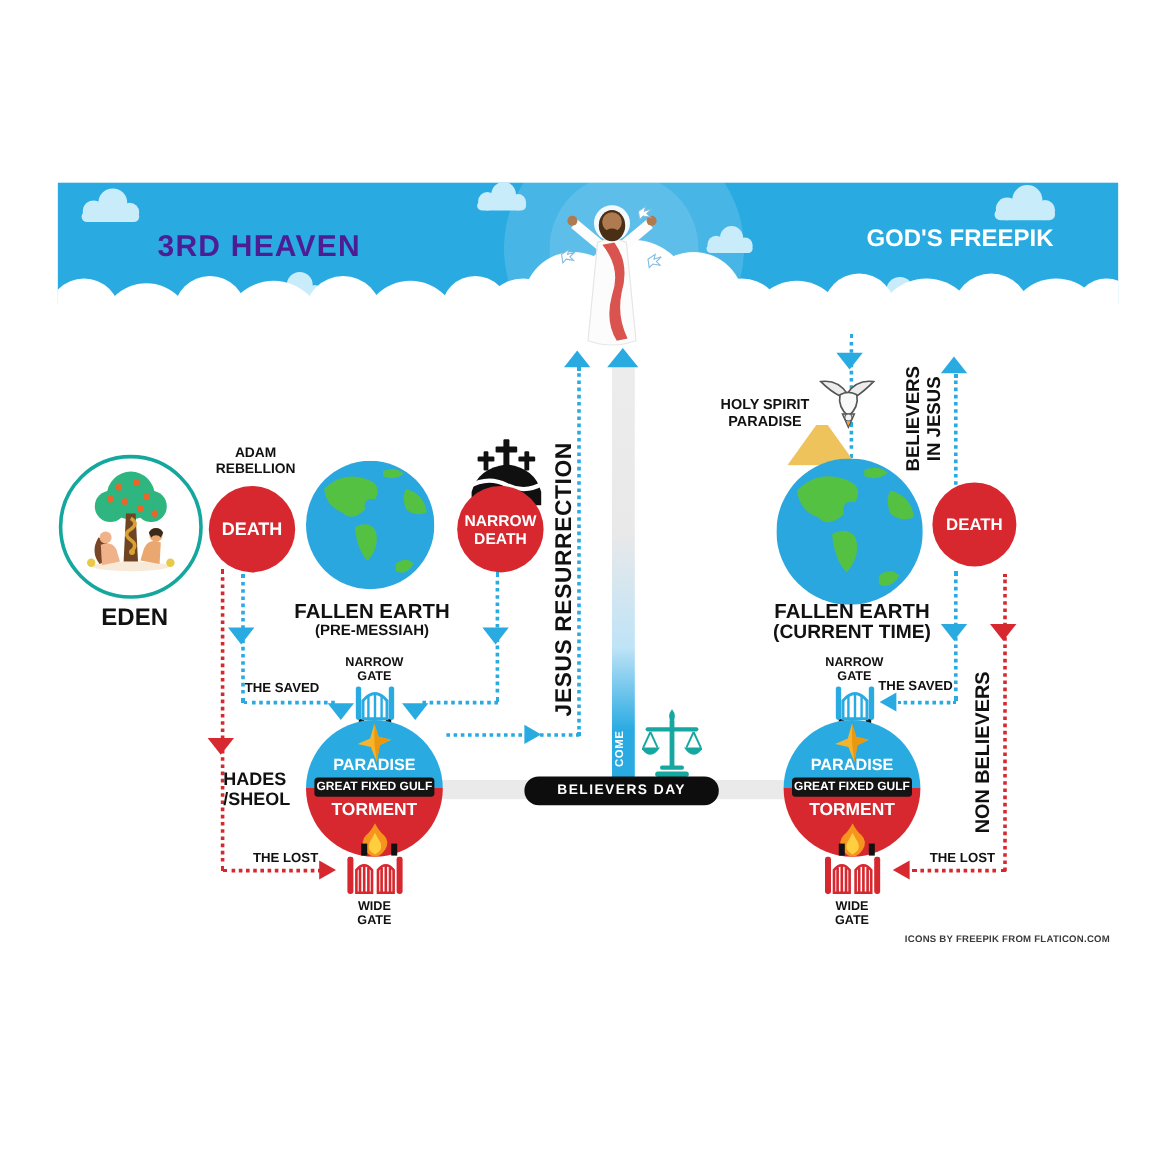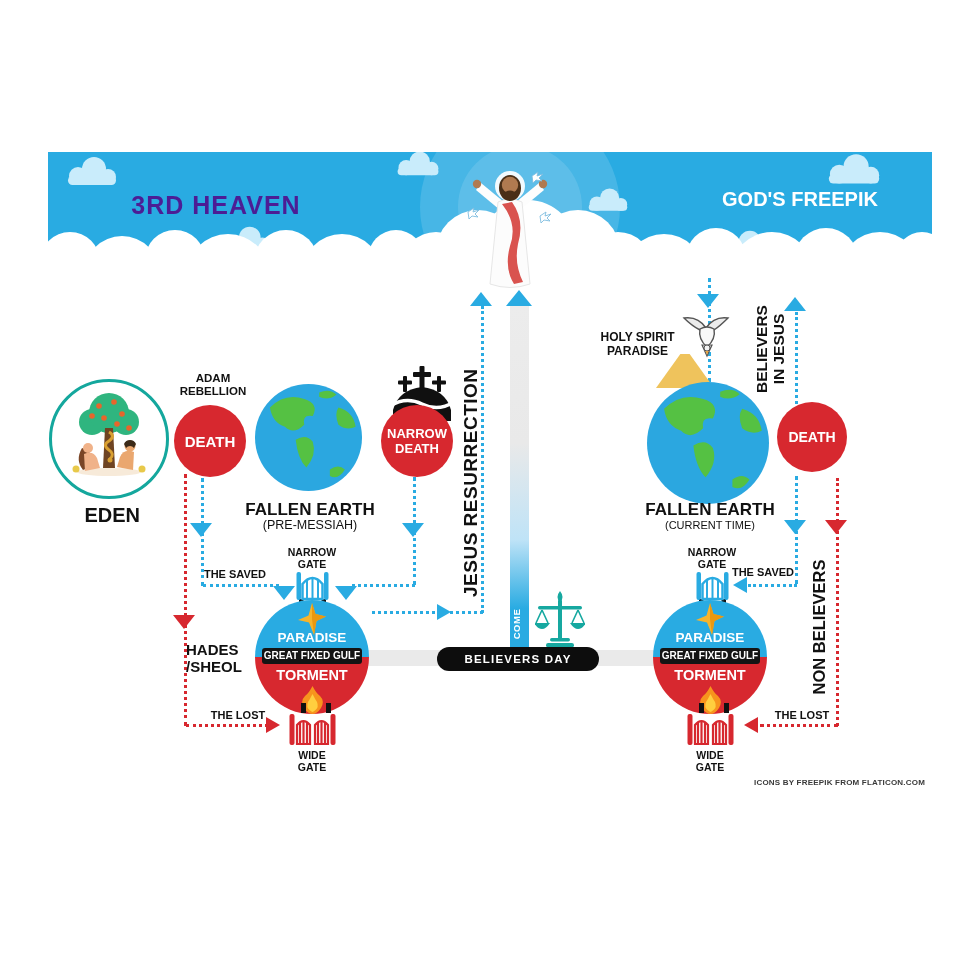--- a/index.html
+++ b/index.html
@@ -201,21 +201,21 @@
     <circle cx="50" cy="50" r="50" fill="#2ba7e0"></circle>
     <g fill="#55c143">
       <path d="M14,22 Q28,8 46,14 Q60,18 54,30 Q44,28 46,38 Q36,48 28,40 Q16,36 14,22 Z"></path>
       <path d="M38,52 Q48,46 54,54 Q58,66 48,78 Q40,70 38,52 Z"></path>
       <path d="M78,22 Q92,26 94,40 Q86,44 78,38 Q74,28 78,22 Z"></path>
       <path d="M70,80 Q78,74 84,80 Q78,90 70,86 Z"></path>
       <path d="M60,8 Q70,4 76,10 Q68,16 60,12 Z"></path>
     </g>
   </svg>
   <div class="lbl" style="left:225px;top:501px;width:170px;font-size:17px;">FALLEN EARTH</div>
-  <div class="lbl" style="left:225px;top:519px;width:170px;font-size:12.5px;font-weight:400;">(PRE-MESSIAH)</div>
+  <div class="lbl" style="left:225px;top:519px;width:170px;font-size:12.5px;font-weight:700;">(PRE-MESSIAH)</div>
 
   <svg class="abs" style="left:390px;top:364px;" width="64" height="58" viewBox="0 0 64 58">
     <g fill="#101010">
       <path d="M3,46 Q8,26 32,23 Q56,26 61,46 L61,57 L3,57 Z"></path>
       <rect x="29.5" y="2" width="5" height="23" rx="1"></rect>
         <rect x="23" y="8" width="18" height="5" rx="1"></rect>
       <rect x="13" y="12" width="4" height="16" rx="1"></rect>
         <rect x="8" y="16.5" width="14" height="4" rx="1"></rect>
       <rect x="47" y="12" width="4" height="16" rx="1"></rect>
         <rect x="42" y="16.5" width="14" height="4" rx="1"></rect>
@@ -315,21 +315,21 @@
     <circle cx="50" cy="50" r="50" fill="#2ba7e0"></circle>
     <g fill="#55c143">
       <path d="M14,22 Q28,8 46,14 Q60,18 54,30 Q44,28 46,38 Q36,48 28,40 Q16,36 14,22 Z"></path>
       <path d="M38,52 Q48,46 54,54 Q58,66 48,78 Q40,70 38,52 Z"></path>
       <path d="M78,22 Q92,26 94,40 Q86,44 78,38 Q74,28 78,22 Z"></path>
       <path d="M70,80 Q78,74 84,80 Q78,90 70,86 Z"></path>
       <path d="M60,8 Q70,4 76,10 Q68,16 60,12 Z"></path>
     </g>
   </svg>
   <div class="lbl" style="left:625px;top:501px;width:170px;font-size:17px;">FALLEN EARTH</div>
-  <div class="lbl" style="left:625px;top:519px;width:170px;font-size:11px;font-weight:400;">(CURRENT TIME)</div>
+  <div class="lbl" style="left:625px;top:519px;width:170px;font-size:16px;font-weight:700;">(CURRENT TIME)</div>
 
   <div class="lbl rot2" style="left:693px;top:331px;width:156px;height:36px;font-size:15.5px;line-height:1.12;">
     <div>BELIEVERS</div>
     <div>IN JESUS</div>
   </div>
   <div class="dv blue" style="left:795px;top:312px;height:92px;"></div>
   <div class="arr arr-up blue" style="left:784px;top:297px;"></div>
   <div class="death-circle" style="left:777px;top:402px;width:70px;height:70px;font-size:14px;">DEATH</div>
   <div class="dv blue" style="left:795px;top:476px;height:108px;"></div>
   <div class="arr arr-down blue" style="left:784px;top:520px;"></div>

